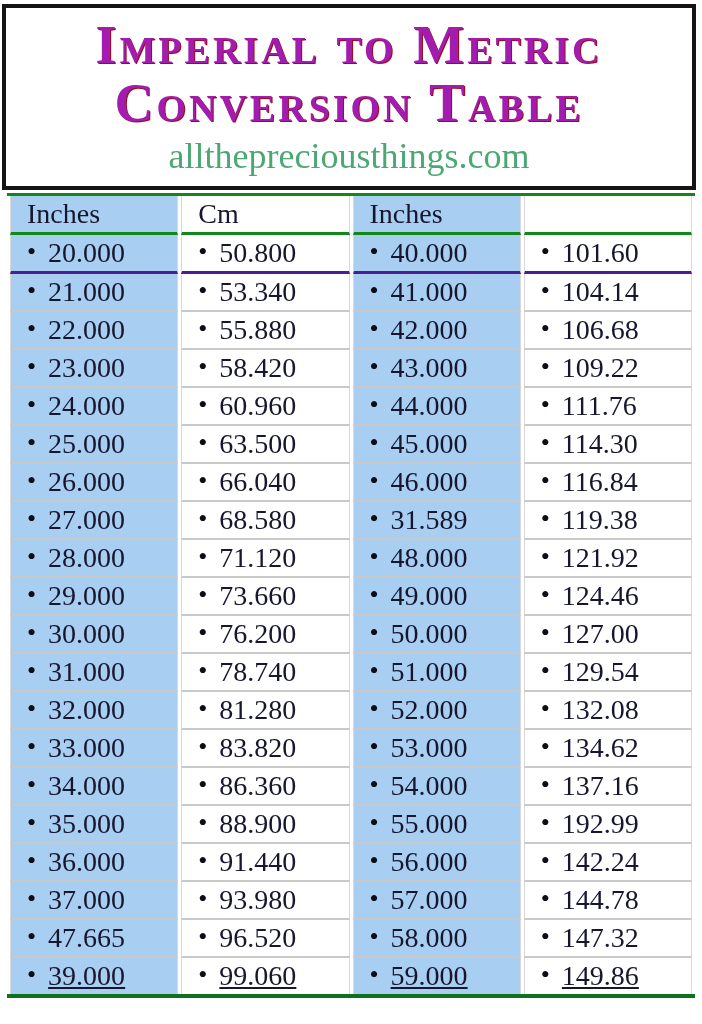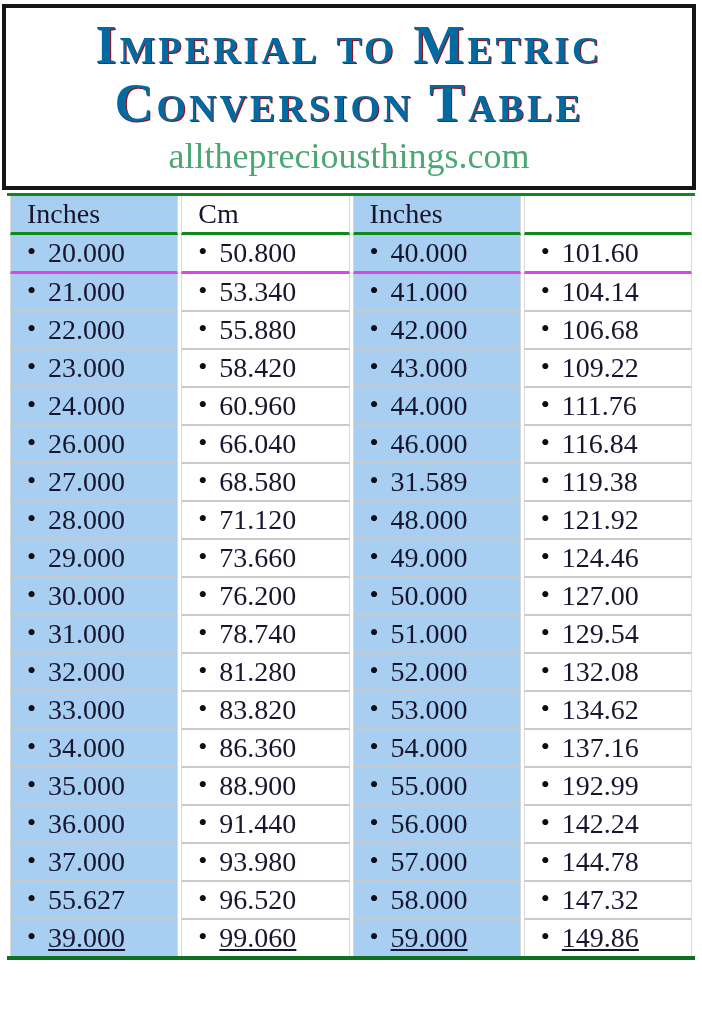--- a/index.html
+++ b/index.html
@@ -30,21 +30,21 @@
     align-items: center;
     justify-content: center;
     text-align: center;
   }
   .title-line {
     font-variant: small-caps;
     font-weight: bold;
     font-size: 54px;
     line-height: 58px;
     letter-spacing: 3px;
-    color: #0369a1;
+    color: #a21caf;
     text-shadow: 1px 1px 0 #9c0d14;
     white-space: nowrap;
   }
   .website {
     margin-top: 2px;
     font-size: 36px;
     line-height: 44px;
     color: #4ba873;
     white-space: nowrap;
   }
@@ -71,21 +71,21 @@
     font-weight: normal;
     text-align: left;
     vertical-align: middle;
     color: #16162e;
     border-left: 1px solid #d9d9d9;
     border-right: 1px solid #d9d9d9;
     border-bottom: 2px solid #c9c9c9;
     white-space: nowrap;
   }
   table.conv th { border-bottom: 3px solid #12881a; }
-  table.conv tr.first-data td { border-bottom: 3px solid #d946ef; }
+  table.conv tr.first-data td { border-bottom: 3px solid #4c1d95; }
   table.conv tr:last-child td { border-bottom: none; text-decoration: underline; }
   .cell-blue { background: #a8cef2; }
   .cell-white { background: #ffffff; }
   .bullet {
     display: inline-block;
     margin-right: 12px;
     font-size: 26px;
     color: #0d0d18;
     transform: translateY(-2px);
   }
@@ -136,20 +136,26 @@
             <td class="cell-blue"><span class="bullet">•</span><span>43.000</span></td>
             <td class="cell-white"><span class="bullet">•</span><span>109.22</span></td>
           </tr>
           <tr>
             <td class="cell-blue"><span class="bullet">•</span><span>24.000</span></td>
             <td class="cell-white"><span class="bullet">•</span><span>60.960</span></td>
             <td class="cell-blue"><span class="bullet">•</span><span>44.000</span></td>
             <td class="cell-white"><span class="bullet">•</span><span>111.76</span></td>
           </tr>
           <tr>
+            <td class="cell-blue"><span class="bullet">•</span><span>25.000</span></td>
+            <td class="cell-white"><span class="bullet">•</span><span>63.500</span></td>
+            <td class="cell-blue"><span class="bullet">•</span><span>45.000</span></td>
+            <td class="cell-white"><span class="bullet">•</span><span>114.30</span></td>
+          </tr>
+          <tr>
             <td class="cell-blue"><span class="bullet">•</span><span>26.000</span></td>
             <td class="cell-white"><span class="bullet">•</span><span>66.040</span></td>
             <td class="cell-blue"><span class="bullet">•</span><span>46.000</span></td>
             <td class="cell-white"><span class="bullet">•</span><span>116.84</span></td>
           </tr>
           <tr>
             <td class="cell-blue"><span class="bullet">•</span><span>27.000</span></td>
             <td class="cell-white"><span class="bullet">•</span><span>68.580</span></td>
             <td class="cell-blue"><span class="bullet">•</span><span>31.589</span></td>
             <td class="cell-white"><span class="bullet">•</span><span>119.38</span></td>
@@ -208,21 +214,21 @@
             <td class="cell-blue"><span class="bullet">•</span><span>56.000</span></td>
             <td class="cell-white"><span class="bullet">•</span><span>142.24</span></td>
           </tr>
           <tr>
             <td class="cell-blue"><span class="bullet">•</span><span>37.000</span></td>
             <td class="cell-white"><span class="bullet">•</span><span>93.980</span></td>
             <td class="cell-blue"><span class="bullet">•</span><span>57.000</span></td>
             <td class="cell-white"><span class="bullet">•</span><span>144.78</span></td>
           </tr>
           <tr>
-            <td class="cell-blue"><span class="bullet">•</span><span>55.627</span></td>
+            <td class="cell-blue"><span class="bullet">•</span><span>47.665</span></td>
             <td class="cell-white"><span class="bullet">•</span><span>96.520</span></td>
             <td class="cell-blue"><span class="bullet">•</span><span>58.000</span></td>
             <td class="cell-white"><span class="bullet">•</span><span>147.32</span></td>
           </tr>
           <tr>
             <td class="cell-blue"><span class="bullet">•</span><span>39.000</span></td>
             <td class="cell-white"><span class="bullet">•</span><span>99.060</span></td>
             <td class="cell-blue"><span class="bullet">•</span><span>59.000</span></td>
             <td class="cell-white"><span class="bullet">•</span><span>149.86</span></td>
           </tr>

